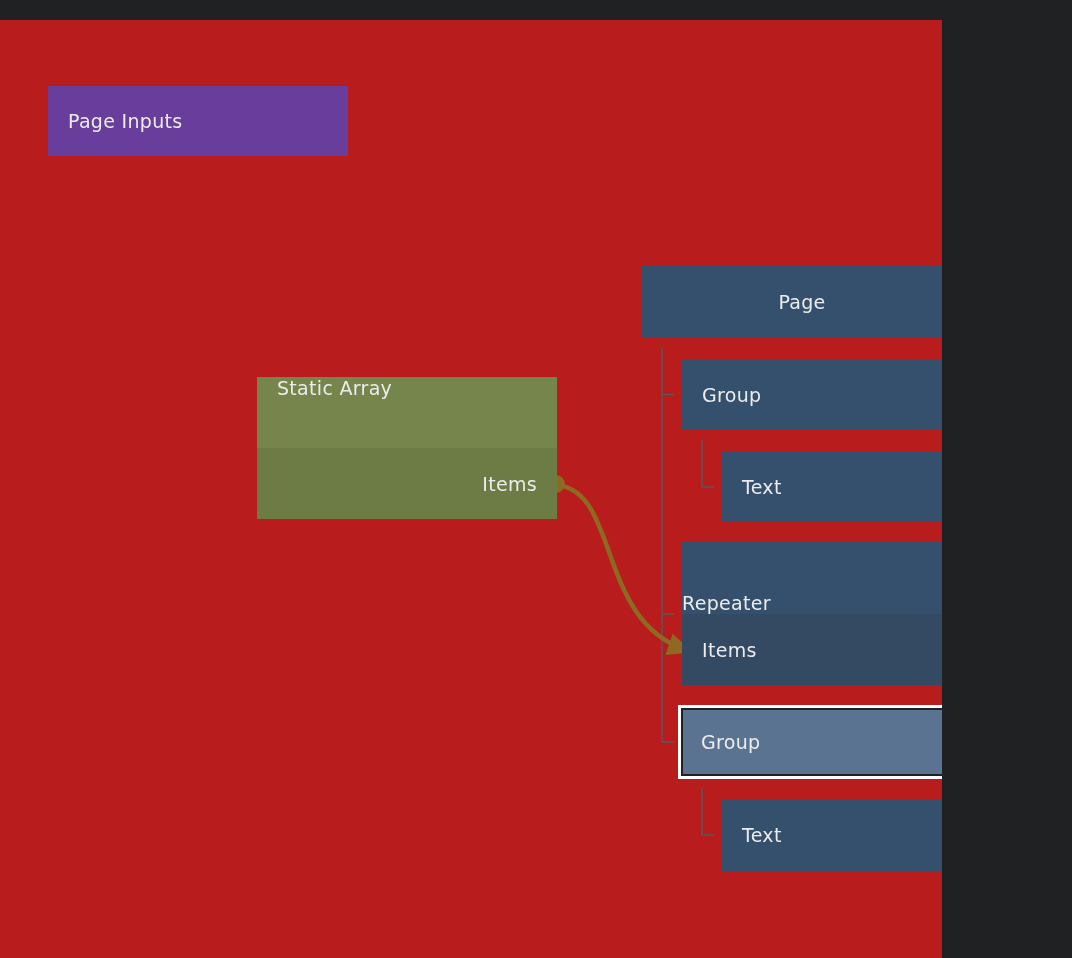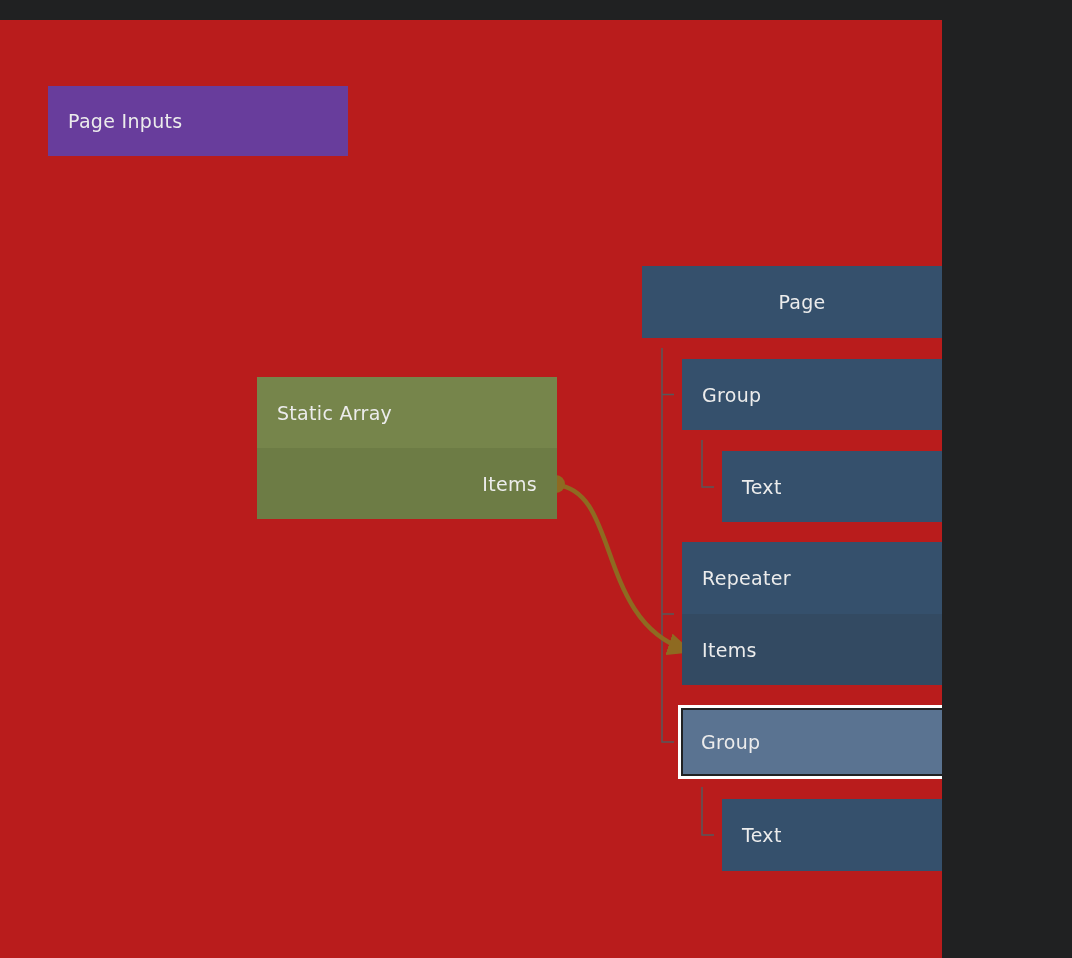--- a/index.html
+++ b/index.html
@@ -35,21 +35,21 @@
 
   
   .static-array {
     position: absolute;
     left: 257px; top: 357px;
     width: 300px;
   }
   .static-array .sa-header {
     height: 71px;
     background: #76854B;
-    display: flex; align-items: center;
+    display: flex; 
     padding-left: 20px; box-sizing: border-box;
   }
   .static-array .sa-body {
     height: 71px;
     background: #6D7C45;
     display: flex; align-items: center; justify-content: flex-end;
     padding-right: 20px; box-sizing: border-box;
   }
 
   
@@ -67,22 +67,22 @@
 
   
   .node-repeater {
     position: absolute;
     left: 682px; top: 522px;
     width: 300px;
   }
   .node-repeater .rp-header {
     height: 72px;
     background: #35506C;
-    display: flex; align-items: center;
-    padding-left: 20px; box-sizing: border-box;
+    display: flex; align-items: flex-end;
+    box-sizing: border-box;
   }
   .node-repeater .rp-body {
     height: 71px;
     background: #334A62;
     display: flex; align-items: center;
     padding-left: 20px; box-sizing: border-box;
   }
 
   
   .node-group2 {

